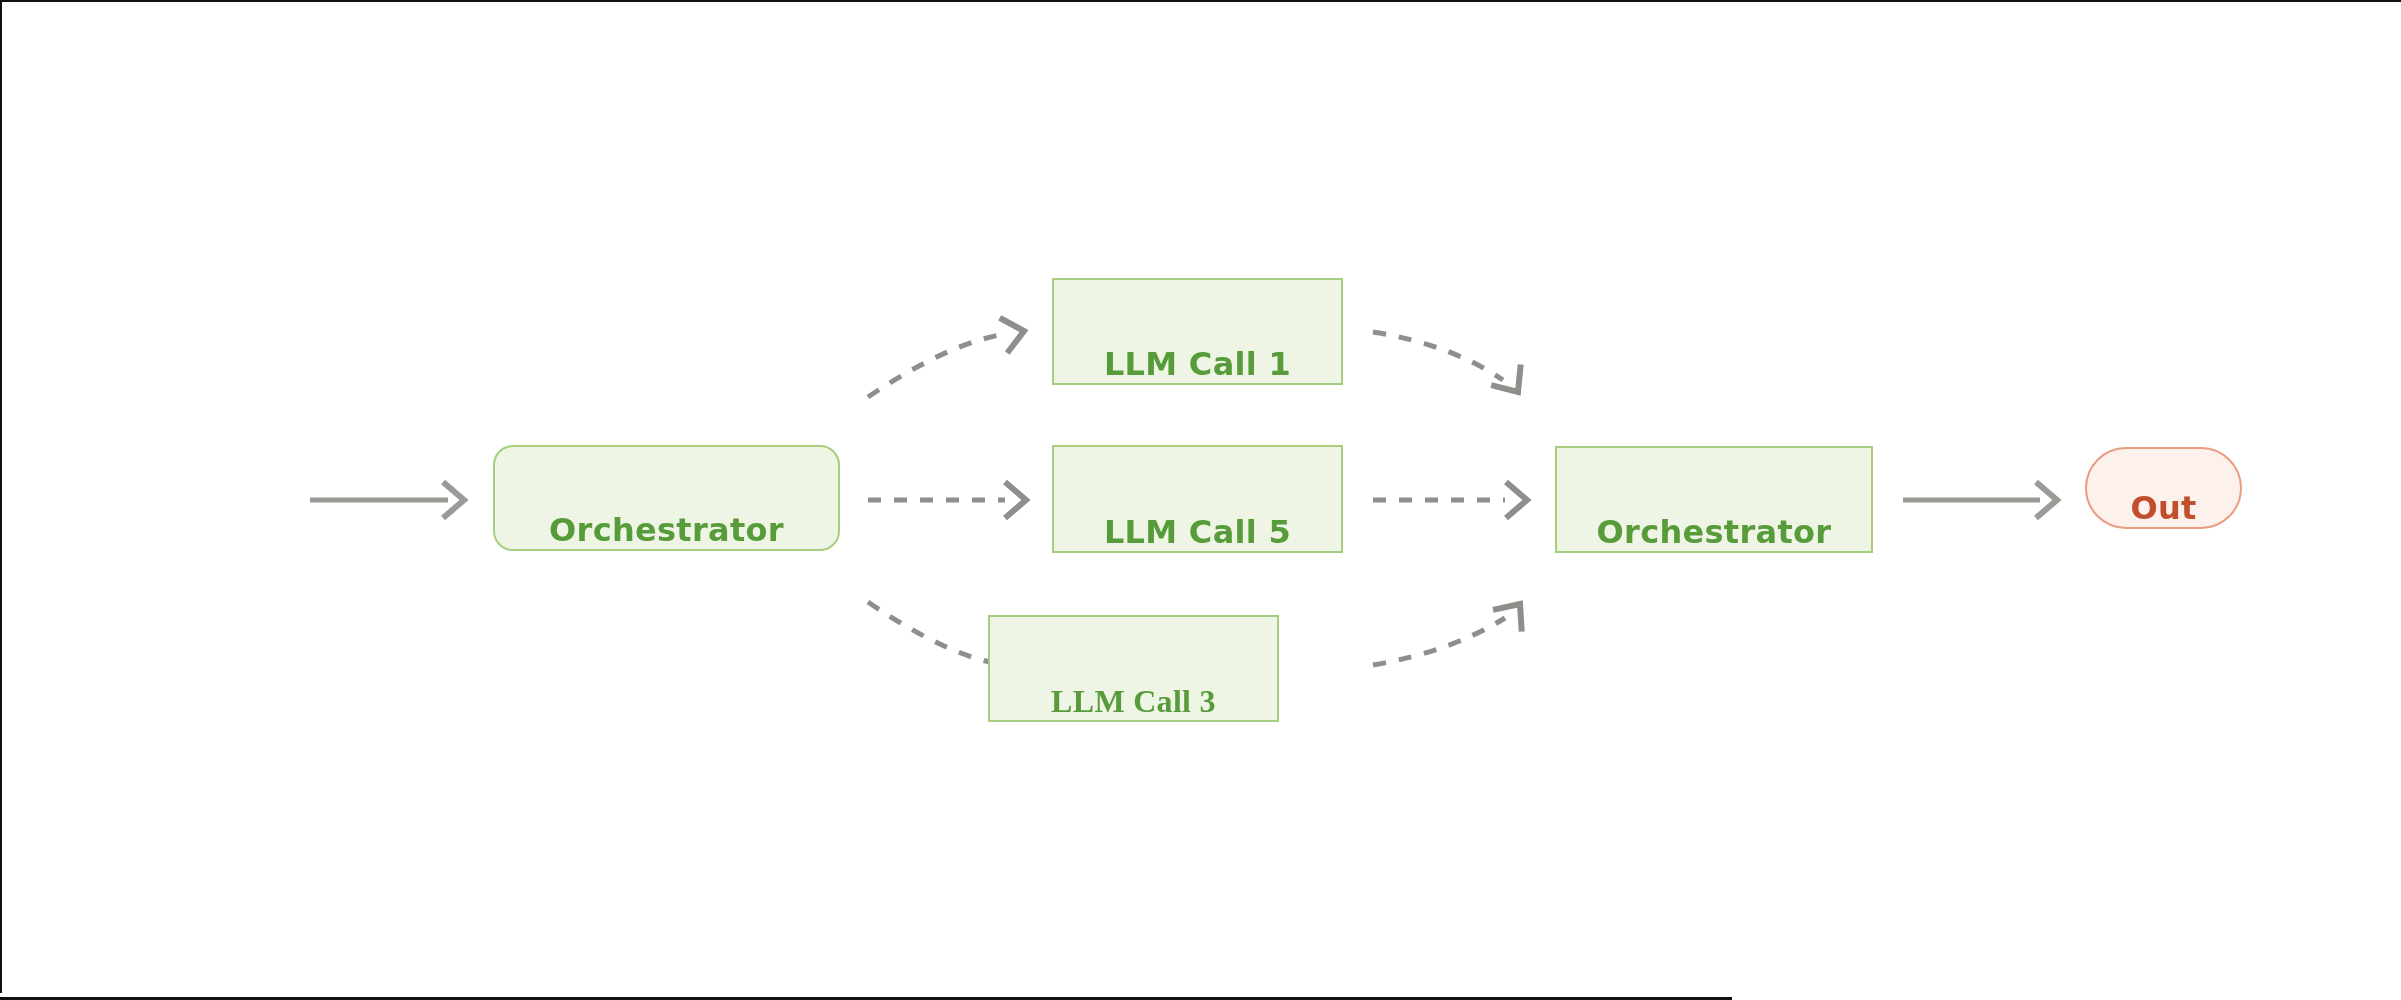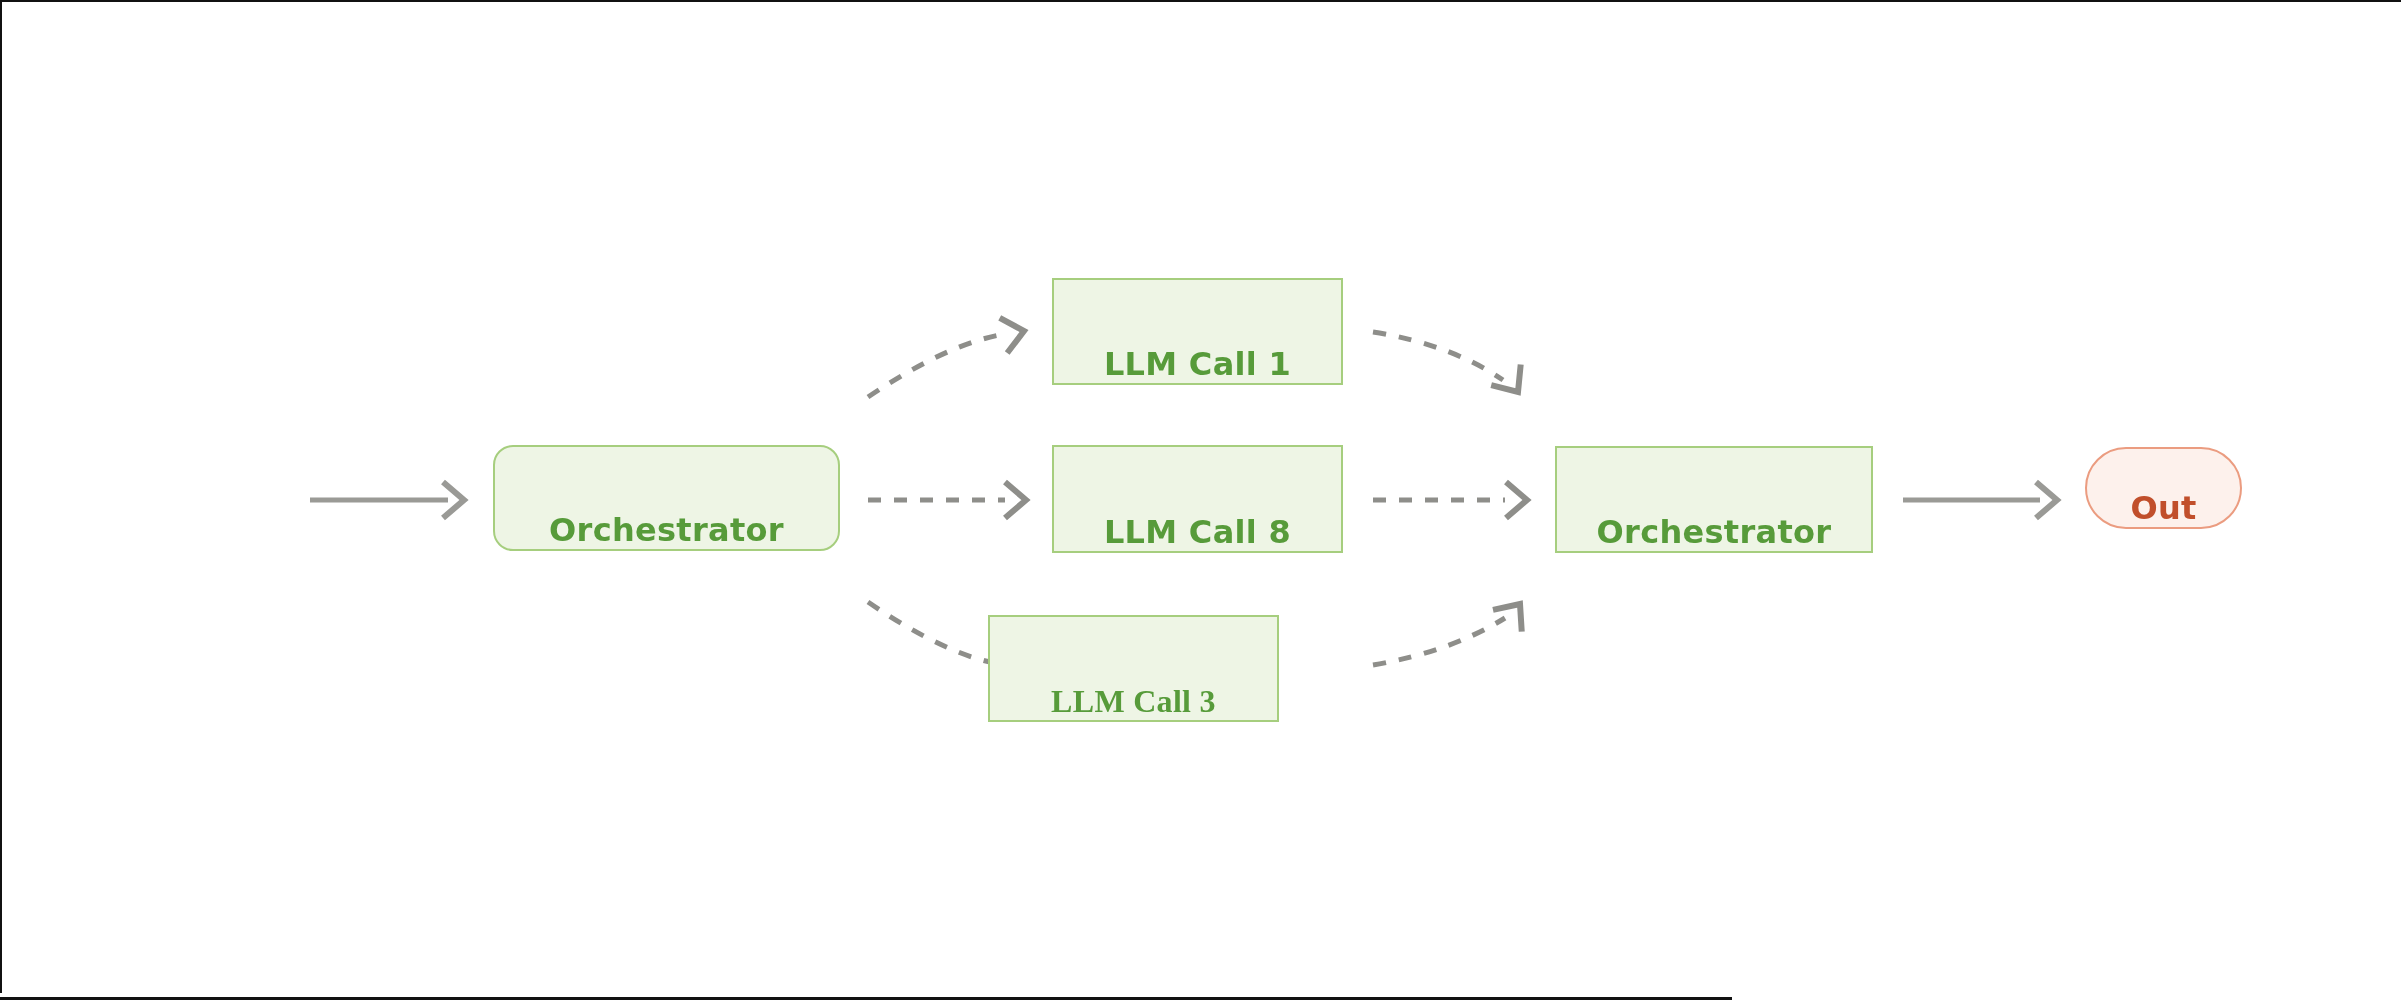--- a/index.html
+++ b/index.html
@@ -150,21 +150,21 @@
 
   <div class="node green node-orchestrator">
     <span>Orchestrator</span>
   </div>
 
   <div class="node green node-llm-1">
     <span>LLM Call 1</span>
   </div>
 
   <div class="node green node-llm-2">
-    <span>LLM Call 8</span>
+    <span>LLM Call 5</span>
   </div>
 
   <div class="node green node-llm-3">
     <span>LLM Call 3</span>
   </div>
 
   <div class="node green node-synthesizer">
     <span>Orchestrator</span>
   </div>
 

